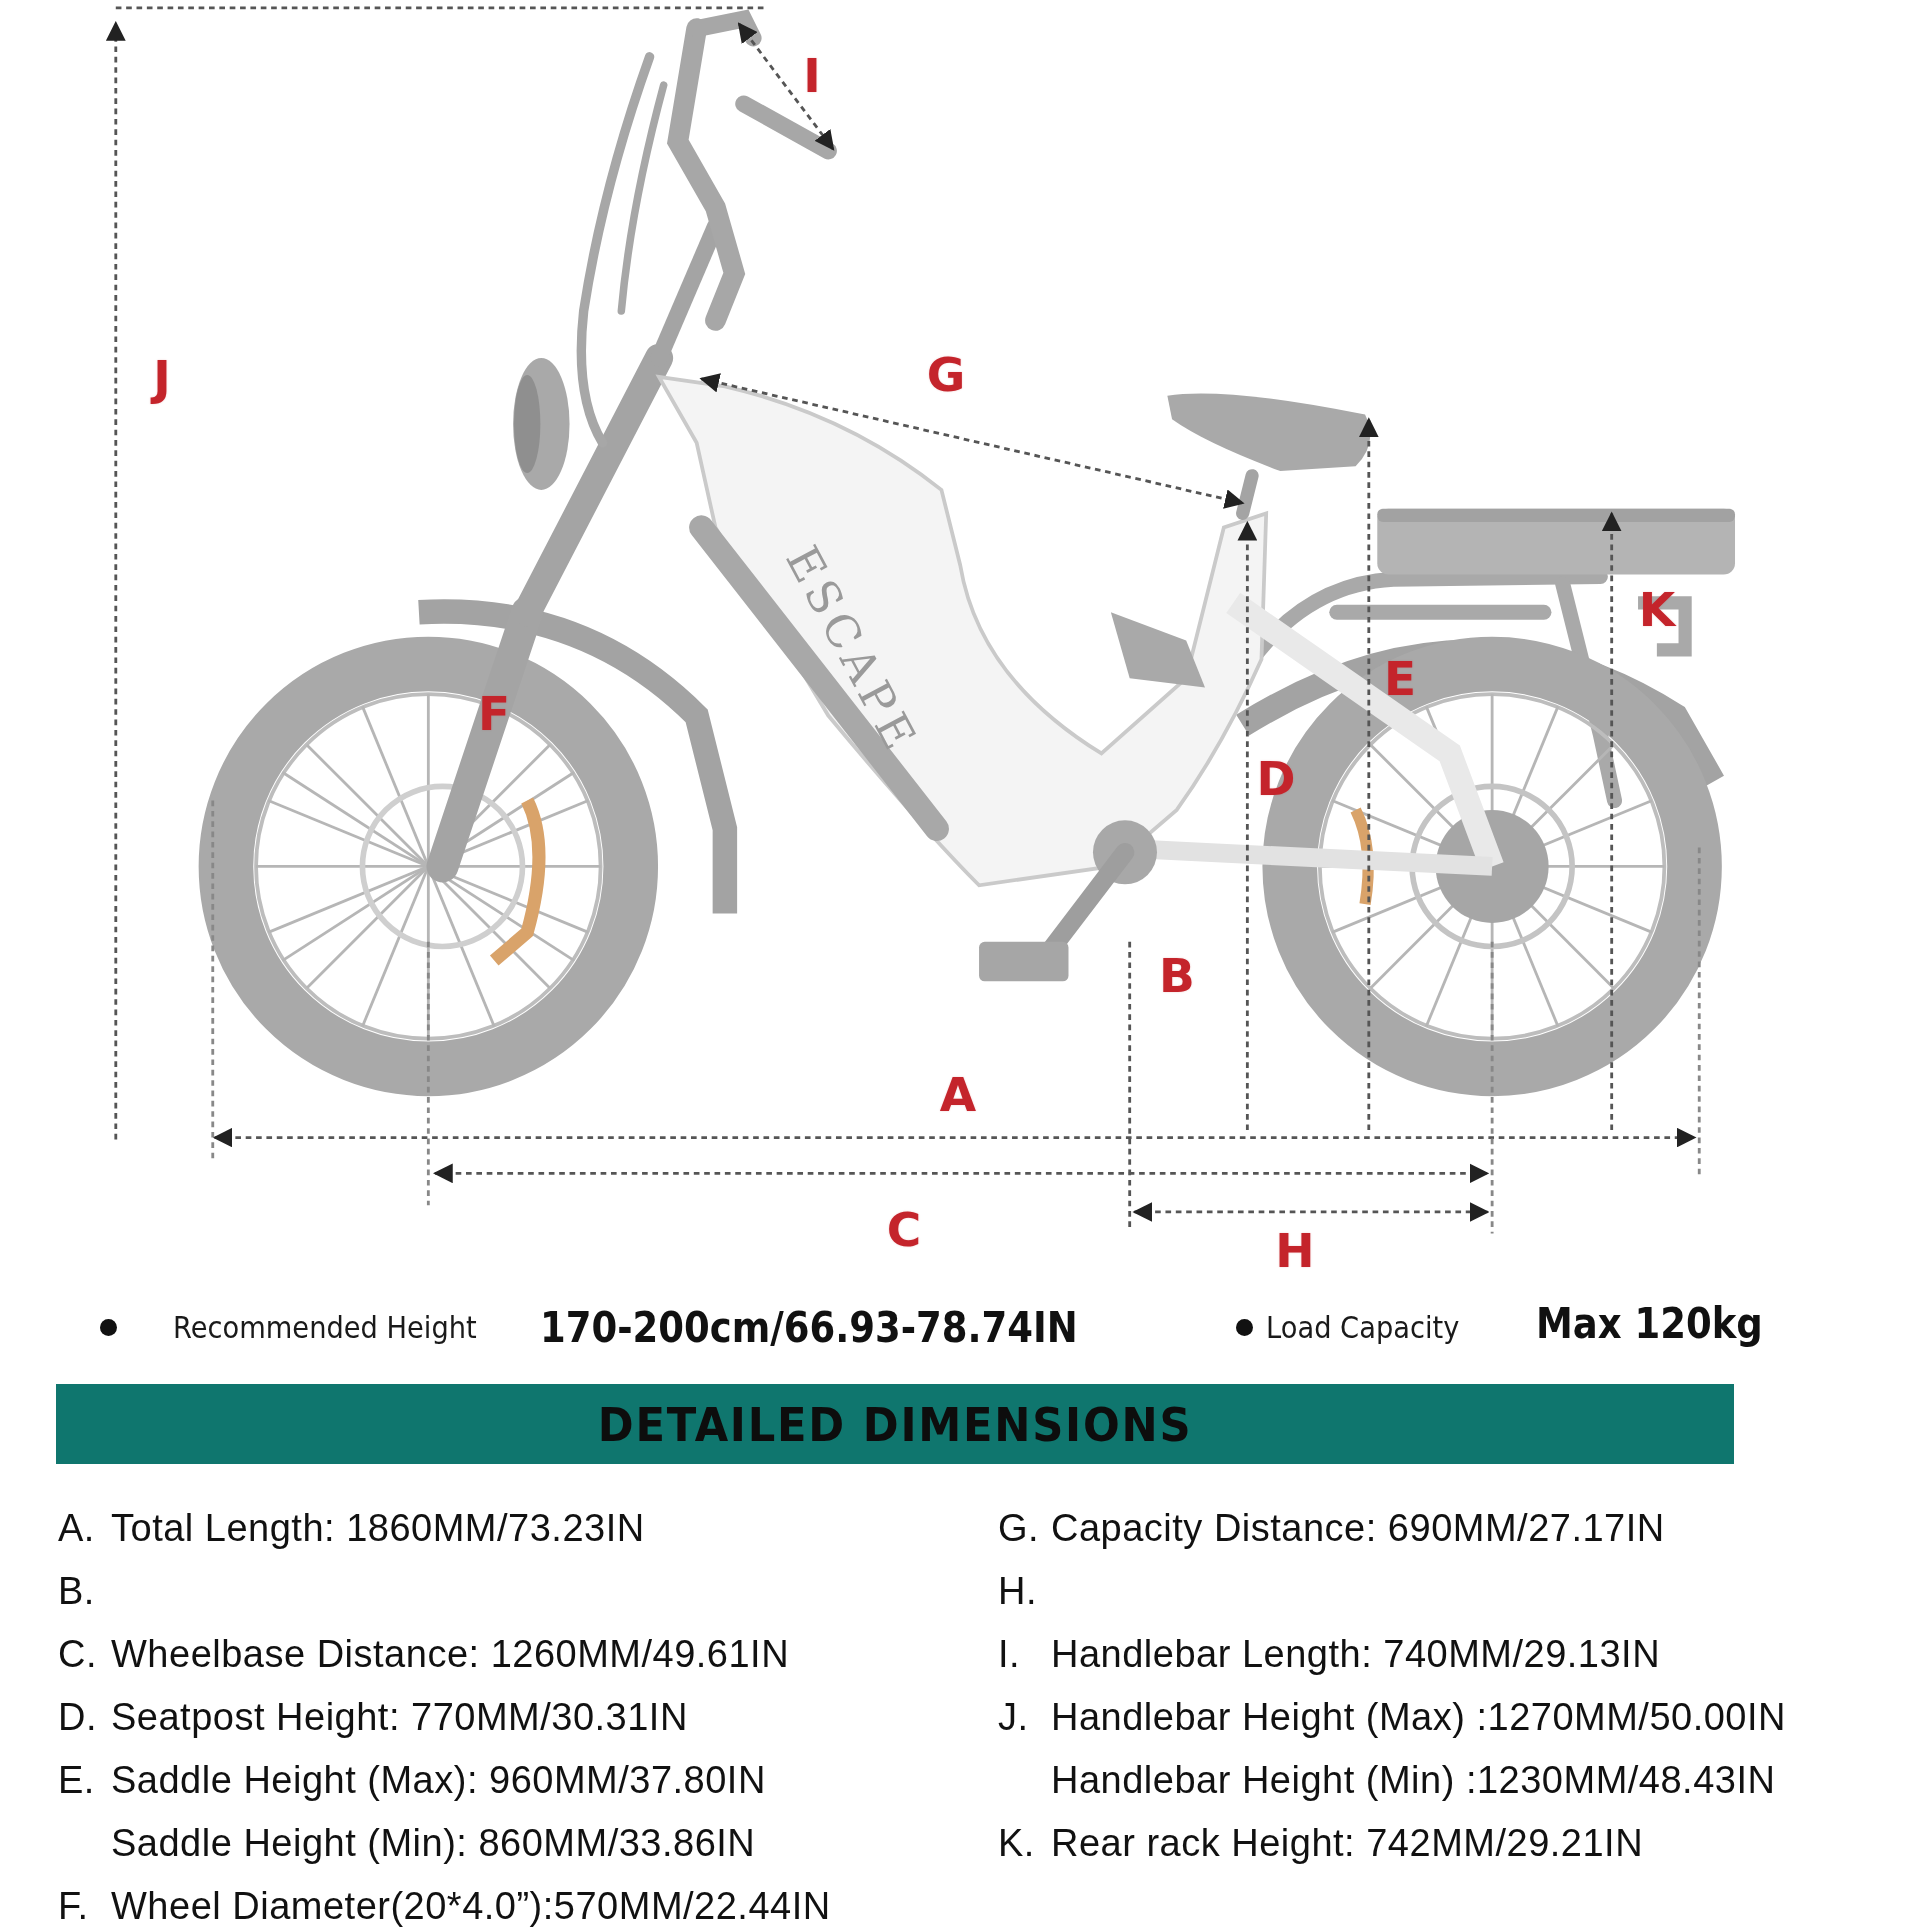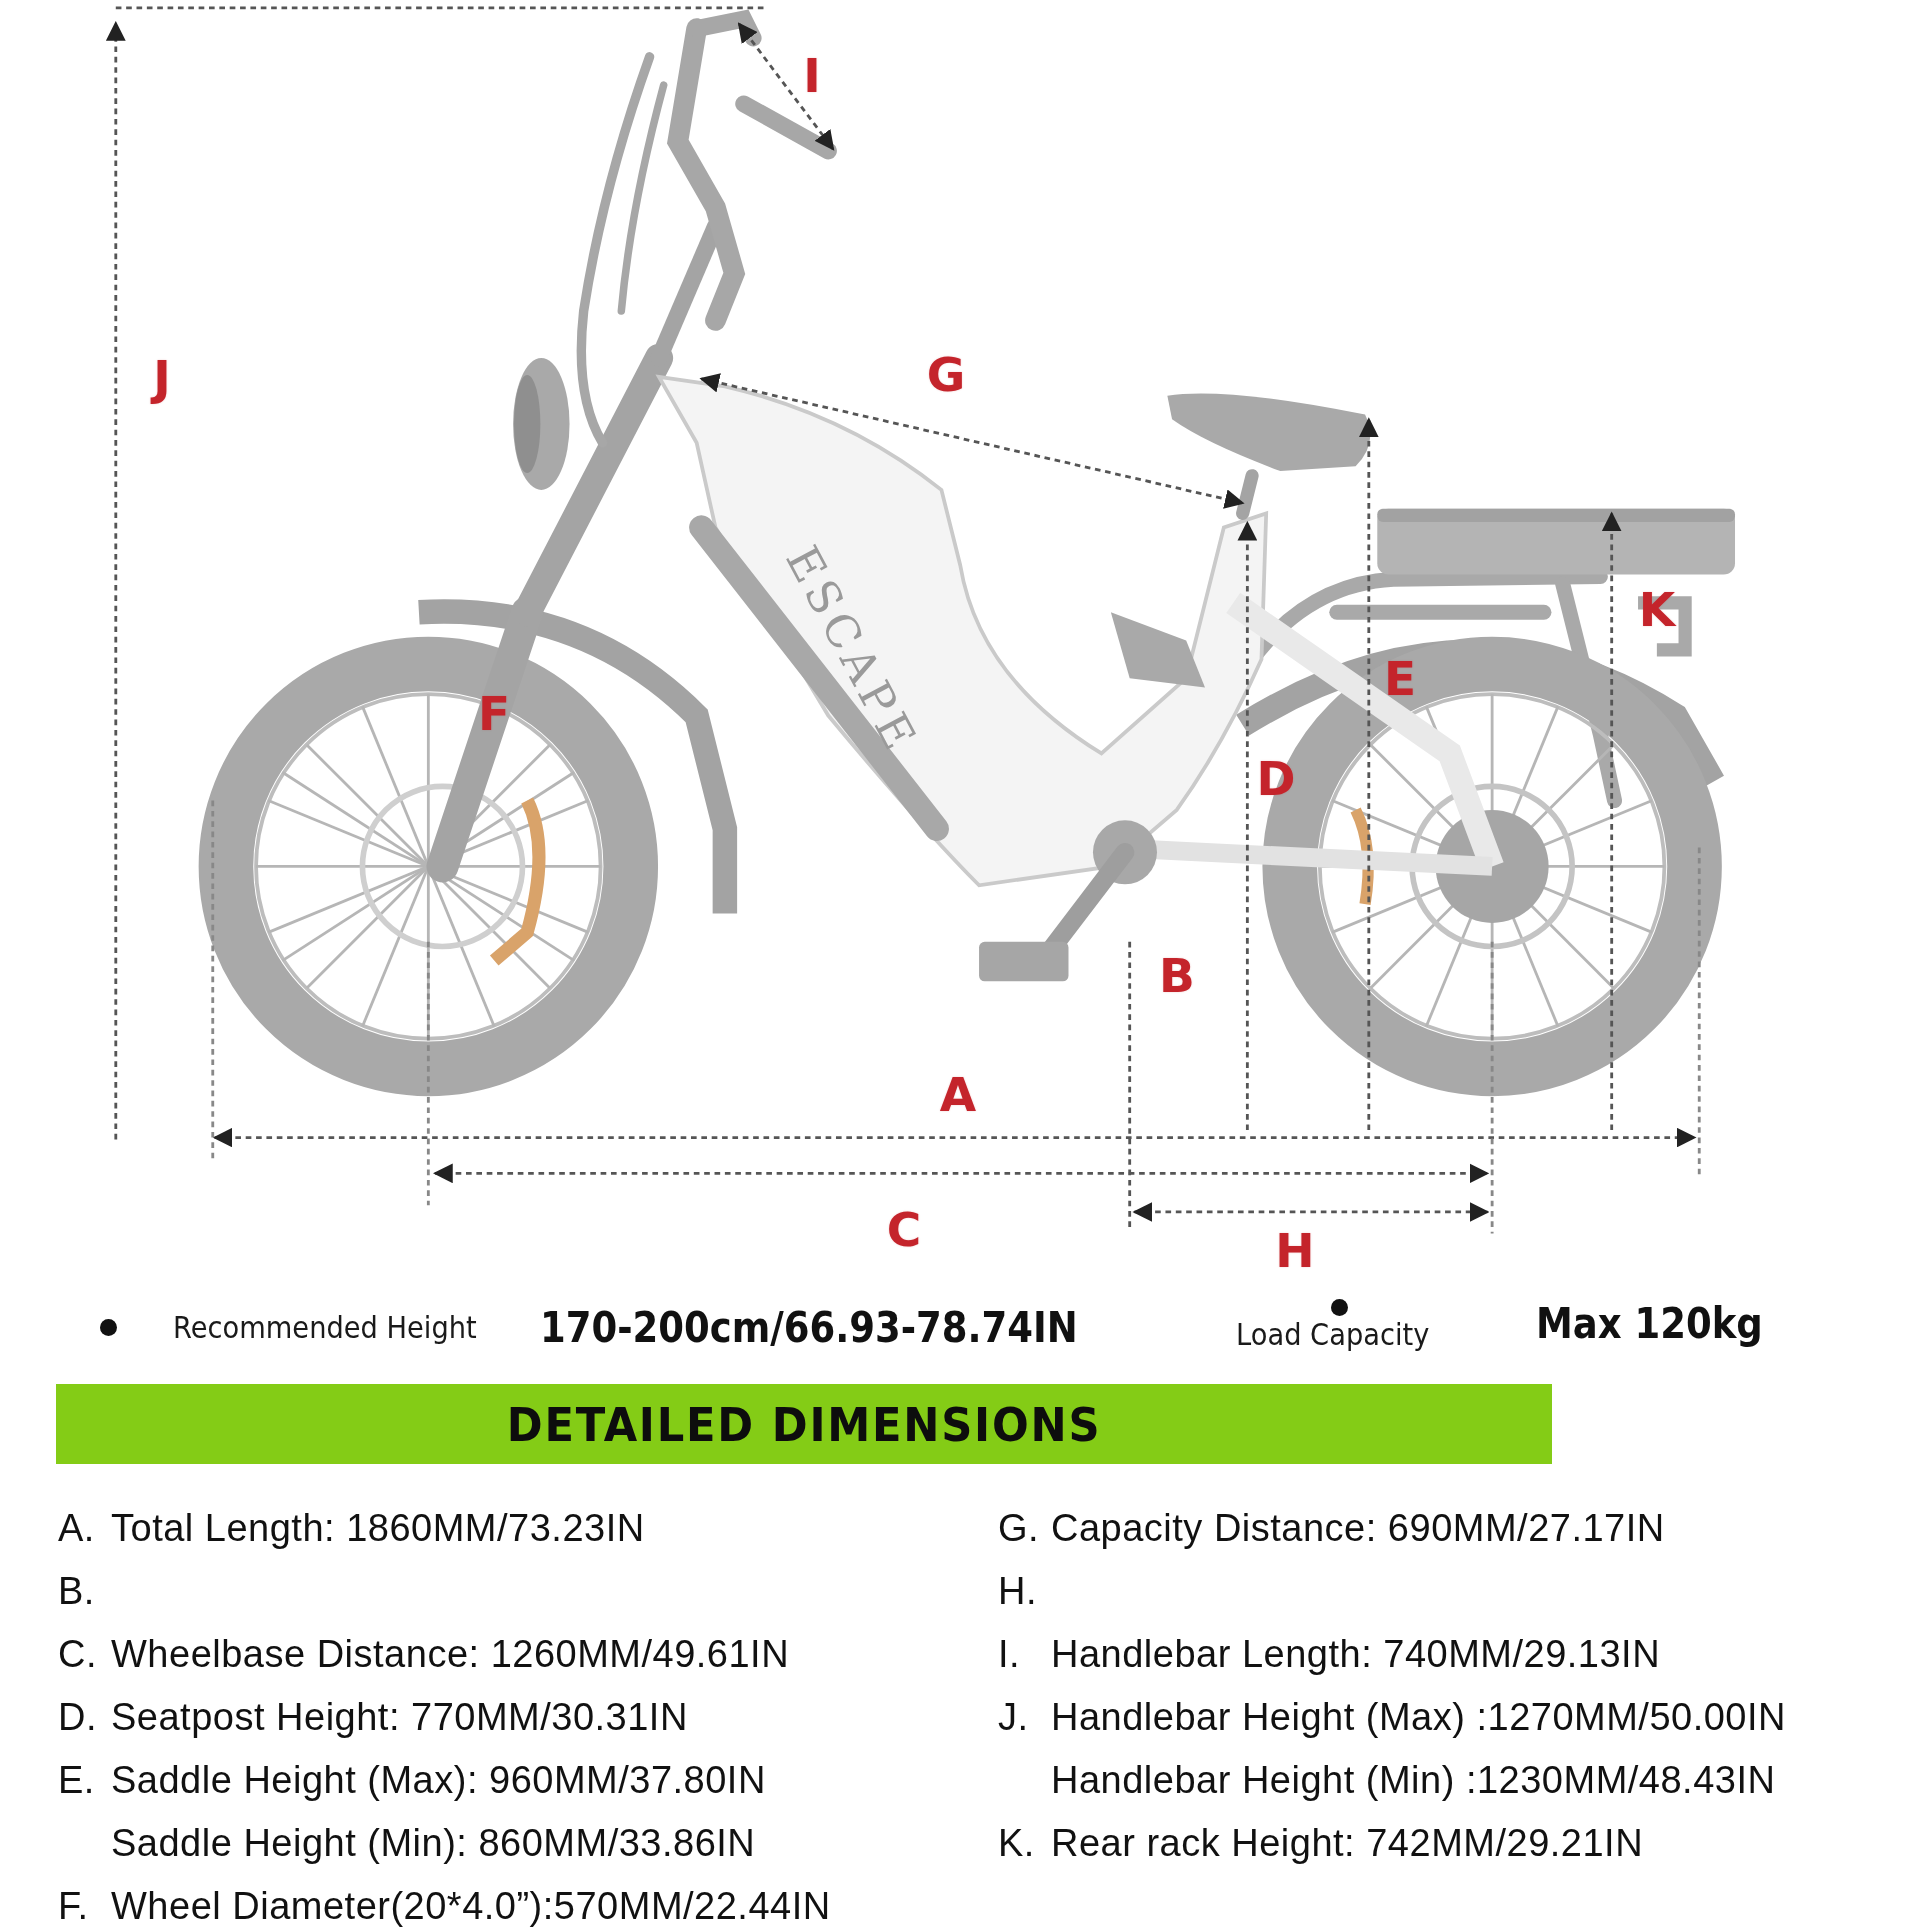--- a/index.html
+++ b/index.html
@@ -4,21 +4,21 @@
 <style>
   html, body { margin: 0; padding: 0; background: #ffffff; }
   body { width: 1928px; height: 1928px; position: relative; overflow: hidden; font-family: "Liberation Sans", sans-serif; }
   #diagram { position: absolute; left: 0; top: 0; width: 1928px; height: 1281px; }
   .dim-label { position: absolute; color: #c4242b; font-family: "DejaVu Sans", sans-serif; font-weight: bold; font-size: 47px; line-height: 1; transform: translate(-50%, -50%); text-shadow: 0 0 1.9px rgba(196,36,43,0.25); }
   .brand { position: absolute; left: 852px; top: 650px; font-family: "DejaVu Serif", serif; font-size: 45px; color: #9a9a9a; letter-spacing: 5.6px; transform: translate(-50%, -50%) rotate(62deg); white-space: nowrap; }
   .spec-row { position: absolute; top: 1299px; height: 56px; display: flex; align-items: center; }
   .bullet { width: 17px; height: 17px; border-radius: 50%; background: #111; margin-right: 13px; }
   .spec-key { font-family: "DejaVu Sans", sans-serif; font-size: 31px; color: #1a1a1a; transform: scaleX(0.88); transform-origin: left center; white-space: nowrap; }
   .spec-val { position: absolute; font-family: "DejaVu Sans", sans-serif; font-weight: bold; font-size: 43px; color: #111; white-space: nowrap; transform: scaleX(0.86); transform-origin: left center; }
-  .banner { position: absolute; left: 56px; top: 1384px; width: 1496px; height: 80px; background: #84cc16; display: flex; align-items: center; justify-content: center; }
+  .banner { position: absolute; left: 56px; top: 1384px; width: 1678px; height: 80px; background: #0f766e; display: flex; align-items: center; justify-content: center; }
   .banner-title { font-family: "DejaVu Sans", sans-serif; font-weight: bold; font-size: 47px; color: #0d0d0d; letter-spacing: 1.9px; transform: scaleX(0.92); }
   .dims-col { position: absolute; top: 1497px; }
   .dims-col.left { left: 58px; }
   .dims-col.right { left: 998px; }
   .dim-line { height: 63px; display: flex; align-items: center; font-family: "Liberation Sans", sans-serif; font-size: 38px; color: #111; white-space: nowrap; letter-spacing: 0.5px; }
   .dim-line .letter { display: inline-block; width: 53px; }
   .dim-line.indent .letter { width: 53px; }
 </style>
 </head>
 <body>
@@ -153,21 +153,21 @@
   <span class="dim-label" style="left:904px;top:1229px;">C</span>
   <span class="dim-label" style="left:1295px;top:1250px;">H</span>
 </div>
 
 <div class="spec-row" style="left:100px;gap:43px;">
   <span class="bullet"></span>
   <span class="spec-key">Recommended Height</span>
 </div>
 <span class="spec-val" style="left:540px;top:1299px;line-height:56px;">170-200cm/66.93-78.74IN</span>
 
-<div class="spec-row" style="left:1236px;flex-direction:column;">
+<div class="spec-row" style="left:1236px;">
   <span class="bullet"></span>
   <span class="spec-key">Load Capacity</span>
 </div>
 <span class="spec-val" style="left:1536px;top:1295px;line-height:56px;">Max 120kg</span>
 
 <div class="banner">
   <span class="banner-title">DETAILED DIMENSIONS</span>
 </div>
 
 <div class="dims-col left">

